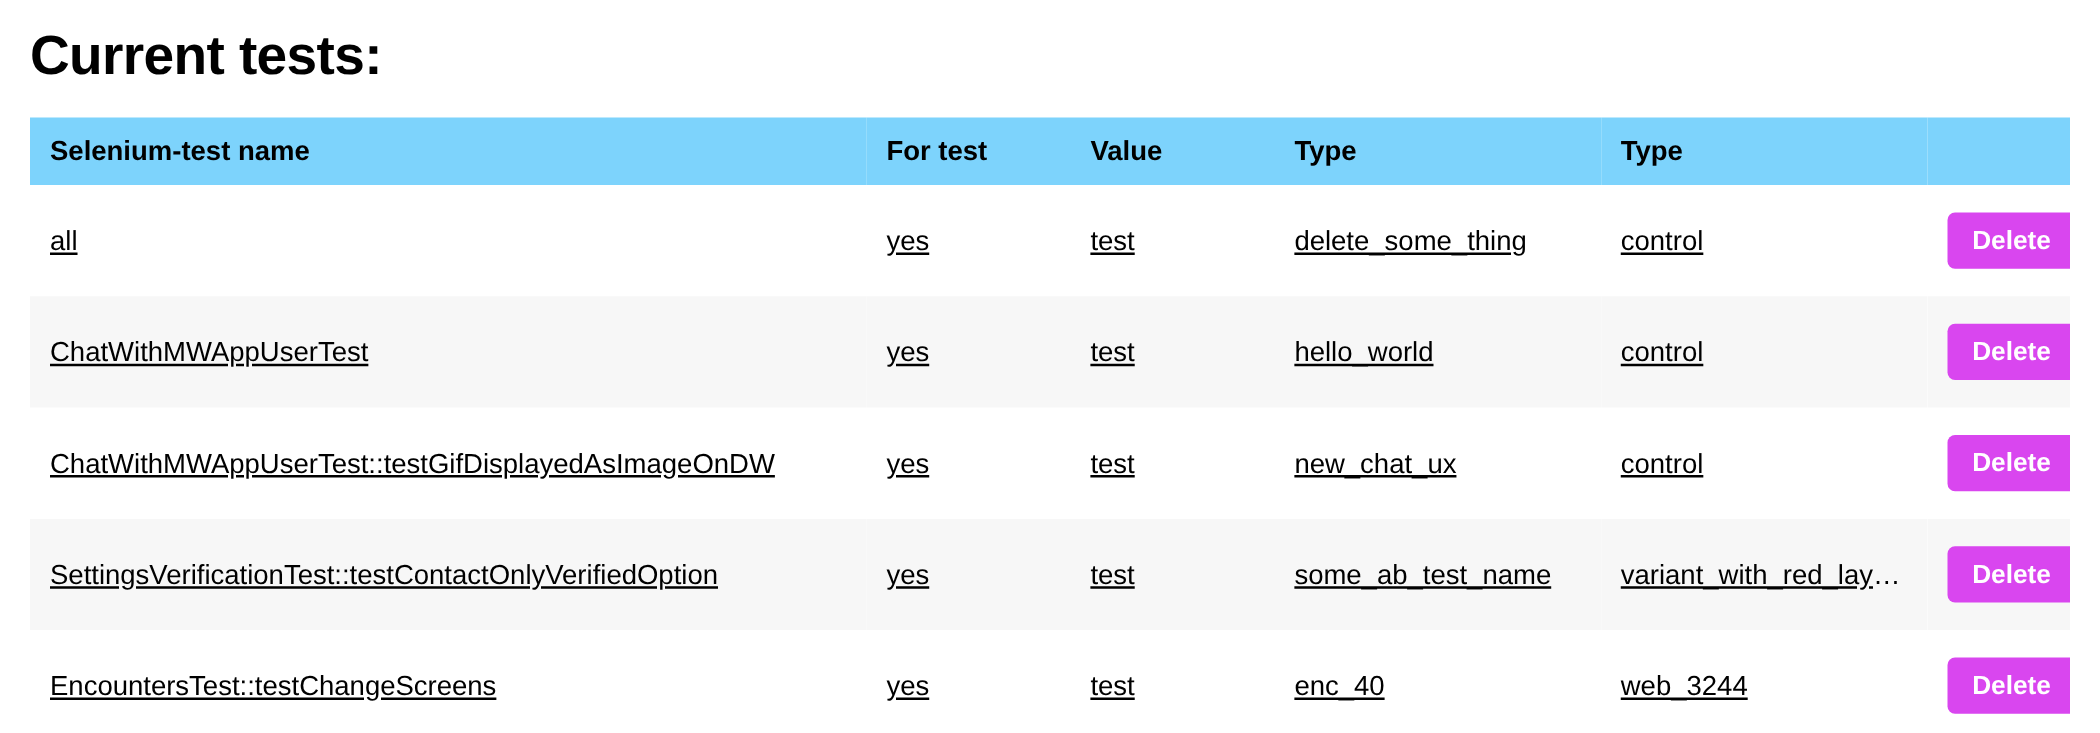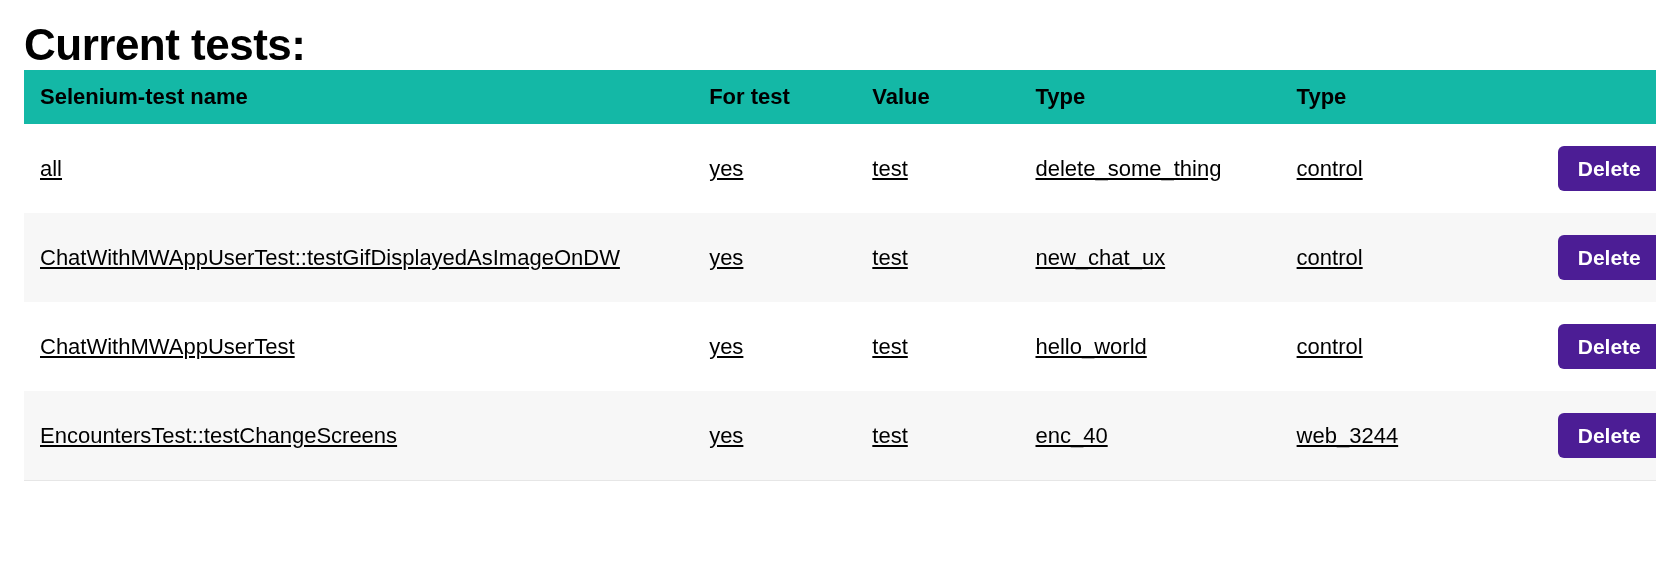--- a/index.html
+++ b/index.html
@@ -9,29 +9,30 @@
     }
     body {
       font-family: "Helvetica Neue", Helvetica, Arial, sans-serif;
       color: #000;
       background: #fff;
       padding: 20px 24px;
     }
     h1 {
       font-size: 44px;
       font-weight: 700;
+      margin-bottom: 24px;
       letter-spacing: -0.5px;
     }
     table {
       width: 100%;
       border-collapse: collapse;
       table-layout: fixed;
     }
     thead tr {
-      background: #14b8a6;
+      background: #7dd3fc;
     }
     thead th {
       text-align: left;
       font-weight: 700;
       font-size: 22px;
       padding: 14px 16px;
       white-space: nowrap;
     }
     tbody tr:nth-child(even) {
       background: #f7f7f7;
@@ -56,21 +57,21 @@
     .col-type   { width: 10%; }
     .col-name   { width: 16%; }
     .col-value  { width: 16%; }
     .col-action { width: 7%; }
     td.action-cell {
       text-align: right;
       padding-right: 18px;
     }
     .btn-delete {
       display: inline-block;
-      background: #4c1d95;
+      background: #d946ef;
       color: #fff;
       font-size: 21px;
       font-weight: 700;
       border: none;
       border-radius: 6px;
       padding: 12px 20px;
       cursor: pointer;
       line-height: 1;
     }
   </style>
@@ -101,33 +102,41 @@
   <tbody id="tests-tbody">
   <tr>
         <td>all</td>
         <td>yes</td>
         <td>test</td>
         <td>delete_some_thing</td>
         <td>control</td>
         <td class="action-cell"><button class="btn-delete">Delete</button></td>
       </tr>
       <tr>
+        <td>ChatWithMWAppUserTest</td>
+        <td>yes</td>
+        <td>test</td>
+        <td>hello_world</td>
+        <td>control</td>
+        <td class="action-cell"><button class="btn-delete">Delete</button></td>
+      </tr>
+      <tr>
         <td>ChatWithMWAppUserTest::testGifDisplayedAsImageOnDW</td>
         <td>yes</td>
         <td>test</td>
         <td>new_chat_ux</td>
         <td>control</td>
         <td class="action-cell"><button class="btn-delete">Delete</button></td>
       </tr>
       <tr>
-        <td>ChatWithMWAppUserTest</td>
+        <td>SettingsVerificationTest::testContactOnlyVerifiedOption</td>
         <td>yes</td>
         <td>test</td>
-        <td>hello_world</td>
-        <td>control</td>
+        <td>some_ab_test_name</td>
+        <td>variant_with_red_layout</td>
         <td class="action-cell"><button class="btn-delete">Delete</button></td>
       </tr>
       <tr>
         <td>EncountersTest::testChangeScreens</td>
         <td>yes</td>
         <td>test</td>
         <td>enc_40</td>
         <td>web_3244</td>
         <td class="action-cell"><button class="btn-delete">Delete</button></td>
       </tr>

